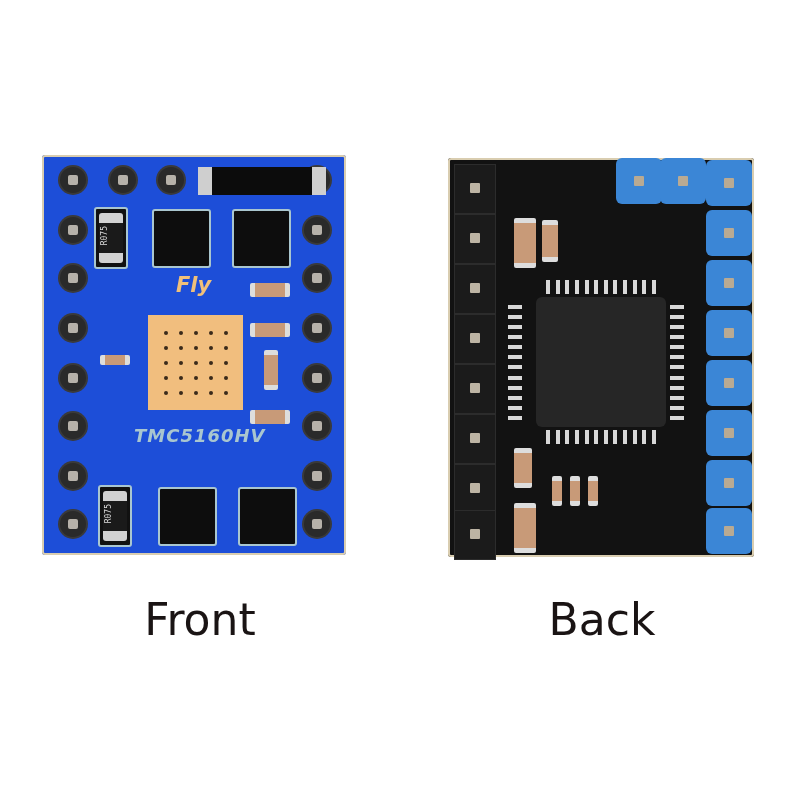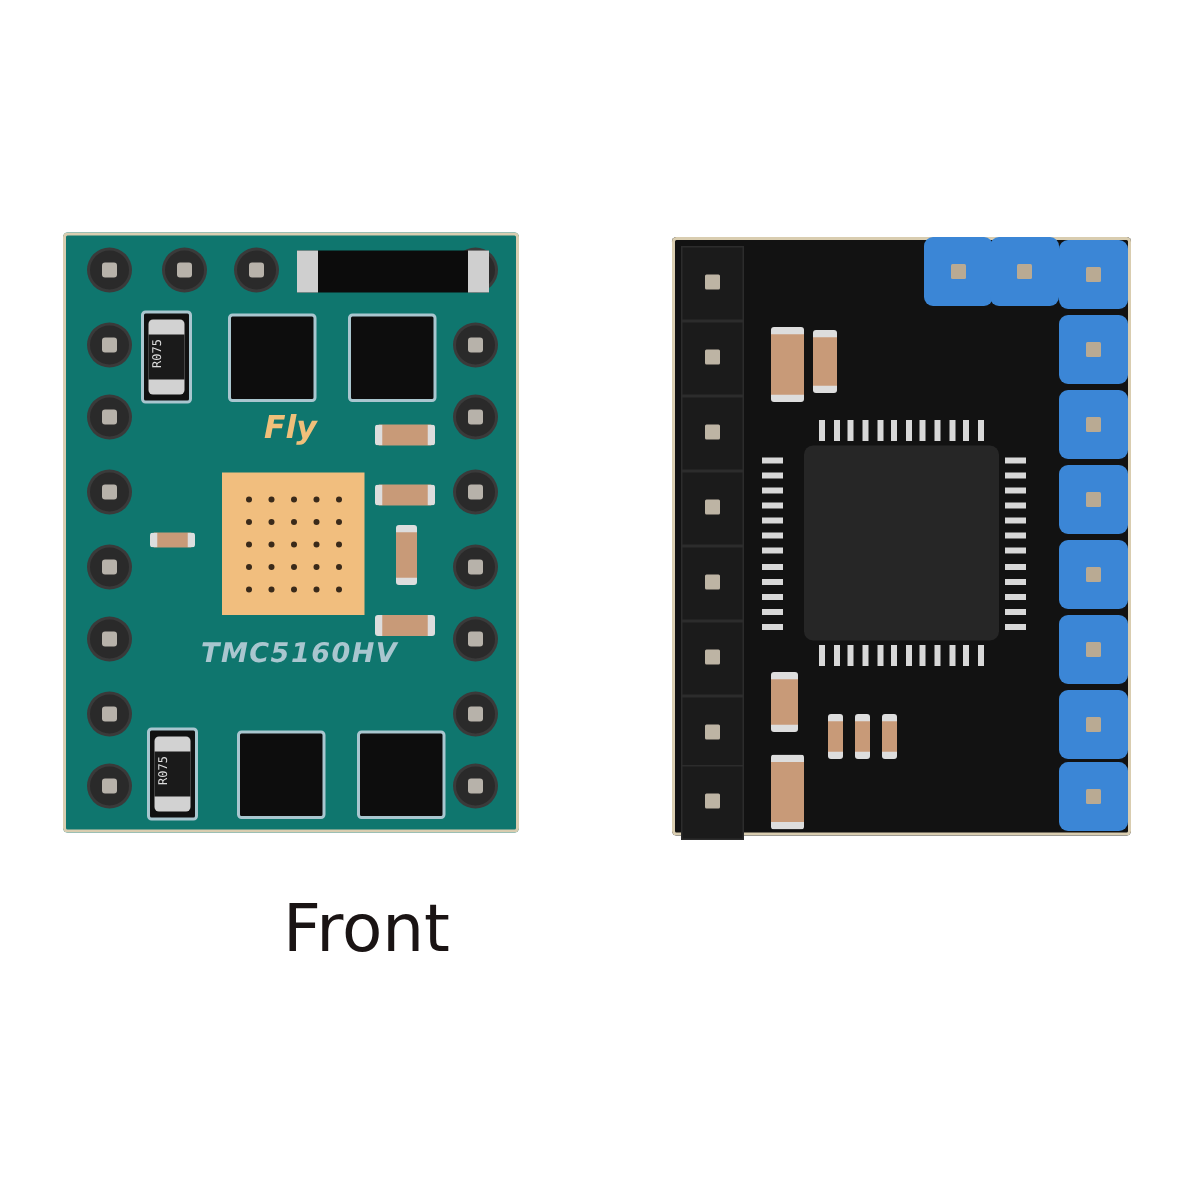--- a/index.html
+++ b/index.html
@@ -1,18 +1,18 @@
 <!DOCTYPE html>
 <html><head>
 <meta charset="utf-8">
 <style>
   html,body{margin:0;padding:0;background:#ffffff;}
   body{width:800px;height:800px;position:relative;overflow:hidden;font-family:"DejaVu Sans",sans-serif;}
   .board{position:absolute;background:#141414;border-radius:3px;box-shadow:0 0 0 2px #d9cdb0 inset;}
-  .board.front{left:42px;top:155px;width:304px;height:400px;background:#0f766e;}
+  .board.front{left:42px;top:155px;width:304px;height:400px;background:#1d4ed8;}
   .board.back{left:448px;top:158px;width:306px;height:399px;background:#121212;}
   .pad-front{position:absolute;width:26px;height:26px;border-radius:50%;background:#2a2a2a;box-shadow:0 0 0 2px #3a3a3a;}
   .pad-front::after{content:"";position:absolute;left:8px;top:8px;width:10px;height:10px;background:#b7b2aa;border-radius:2px;}
   .mosfet{position:absolute;width:55px;height:55px;background:#0d0d0d;border:2px solid #a9c6cf;border-radius:3px;}
   .shunt{position:absolute;width:30px;height:58px;background:#111;border:2px solid #a9c6cf;border-radius:3px;}
   .shunt .body{position:absolute;left:3px;top:4px;width:24px;height:50px;background:#d2d2d2;border-radius:3px;}
   .shunt .mid{position:absolute;left:3px;top:14px;width:24px;height:30px;background:#1a1a1a;}
   .shunt .lbl{position:absolute;left:4px;top:17px;width:20px;color:#ddd;font-size:8px;writing-mode:vertical-rl;transform:rotate(180deg);font-family:"DejaVu Sans Mono",monospace;}
   .cap{position:absolute;background:#c89a78;border-left:5px solid #ddd;border-right:5px solid #ddd;border-radius:2px;}
   .cap.v{border-left:none;border-right:none;border-top:5px solid #ddd;border-bottom:5px solid #ddd;}
@@ -23,21 +23,21 @@
   .fly{position:absolute;color:#f0c07a;font-style:italic;font-weight:bold;font-size:21px;}
   .hdr-black{position:absolute;width:40px;height:48px;background:#1b1b1b;border:1px solid #2c2c2c;}
   .hdr-black::after{content:"";position:absolute;left:15px;top:18px;width:10px;height:10px;background:#bdb4a4;border-radius:1px;}
   .hdr-blue{position:absolute;width:46px;height:46px;background:#3b86d6;border-radius:6px;}
   .hdr-blue::after{content:"";position:absolute;left:18px;top:18px;width:10px;height:10px;background:#b9aa93;border-radius:1px;}
   .qfp{position:absolute;left:536px;top:297px;width:130px;height:130px;background:#262626;border-radius:6px;}
   .pins-h,.pins-v{position:absolute;display:flex;justify-content:space-between;}
   .pins-h span{width:4px;height:14px;background:#d8d8d8;}
   .pins-v{flex-direction:column;}
   .pins-v span{width:14px;height:4px;background:#d8d8d8;}
-  .caption{position:absolute;text-align:right;color:#1a1414;}
+  .caption{position:absolute;text-align:center;color:#1a1414;}
   .caption .en{font-family:"DejaVu Sans",sans-serif;font-size:44px;line-height:48px;}
   .caption .zh{font-size:29px;line-height:34px;font-weight:bold;}
 </style>
 </head>
 <body>
 
 <div class="board front">
 
   <div class="pad-front" style="left:18px;top:12px"></div>
   <div class="pad-front" style="left:18px;top:62px"></div>
@@ -202,13 +202,14 @@
     <span></span>
     <span></span>
     <span></span>
     <span></span>
   </div>
 
 <div class="caption" style="left:100px;top:596px;width:200px">
   <div class="en">Front</div>
 </div>
 <div class="caption" style="left:502px;top:596px;width:200px">
+  <div class="en">Back</div>
 </div>
 
 </body></html>

